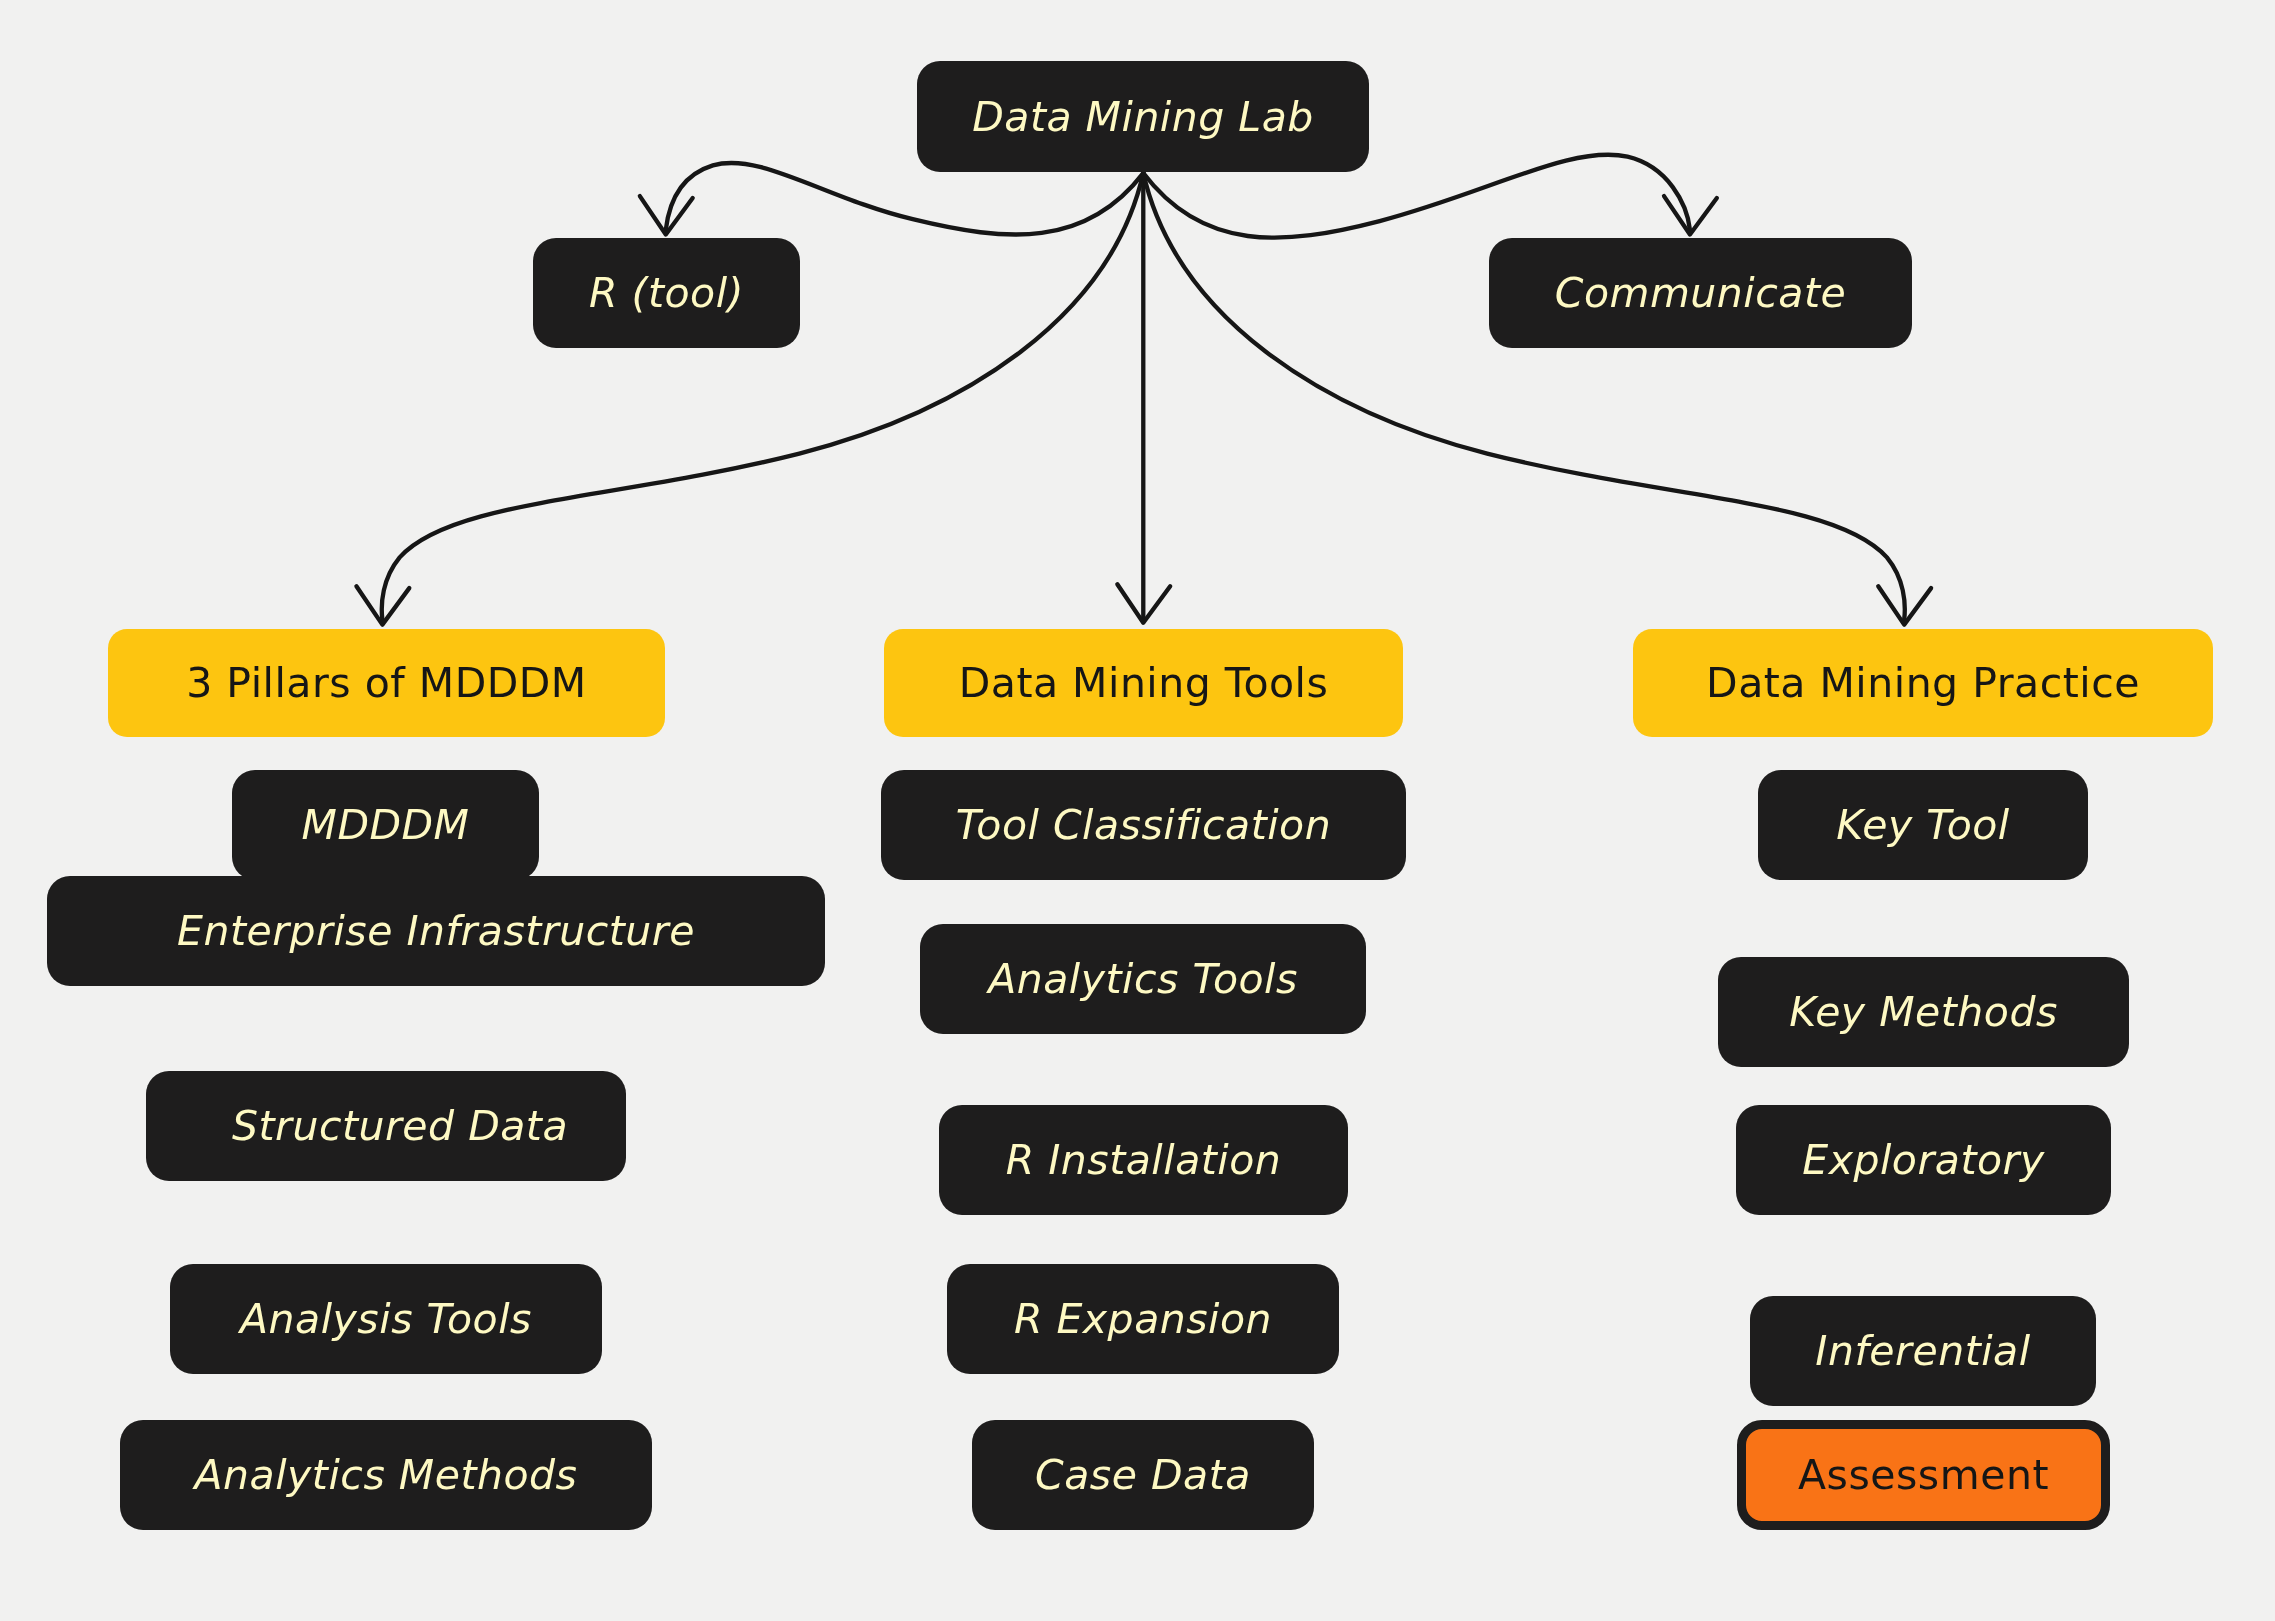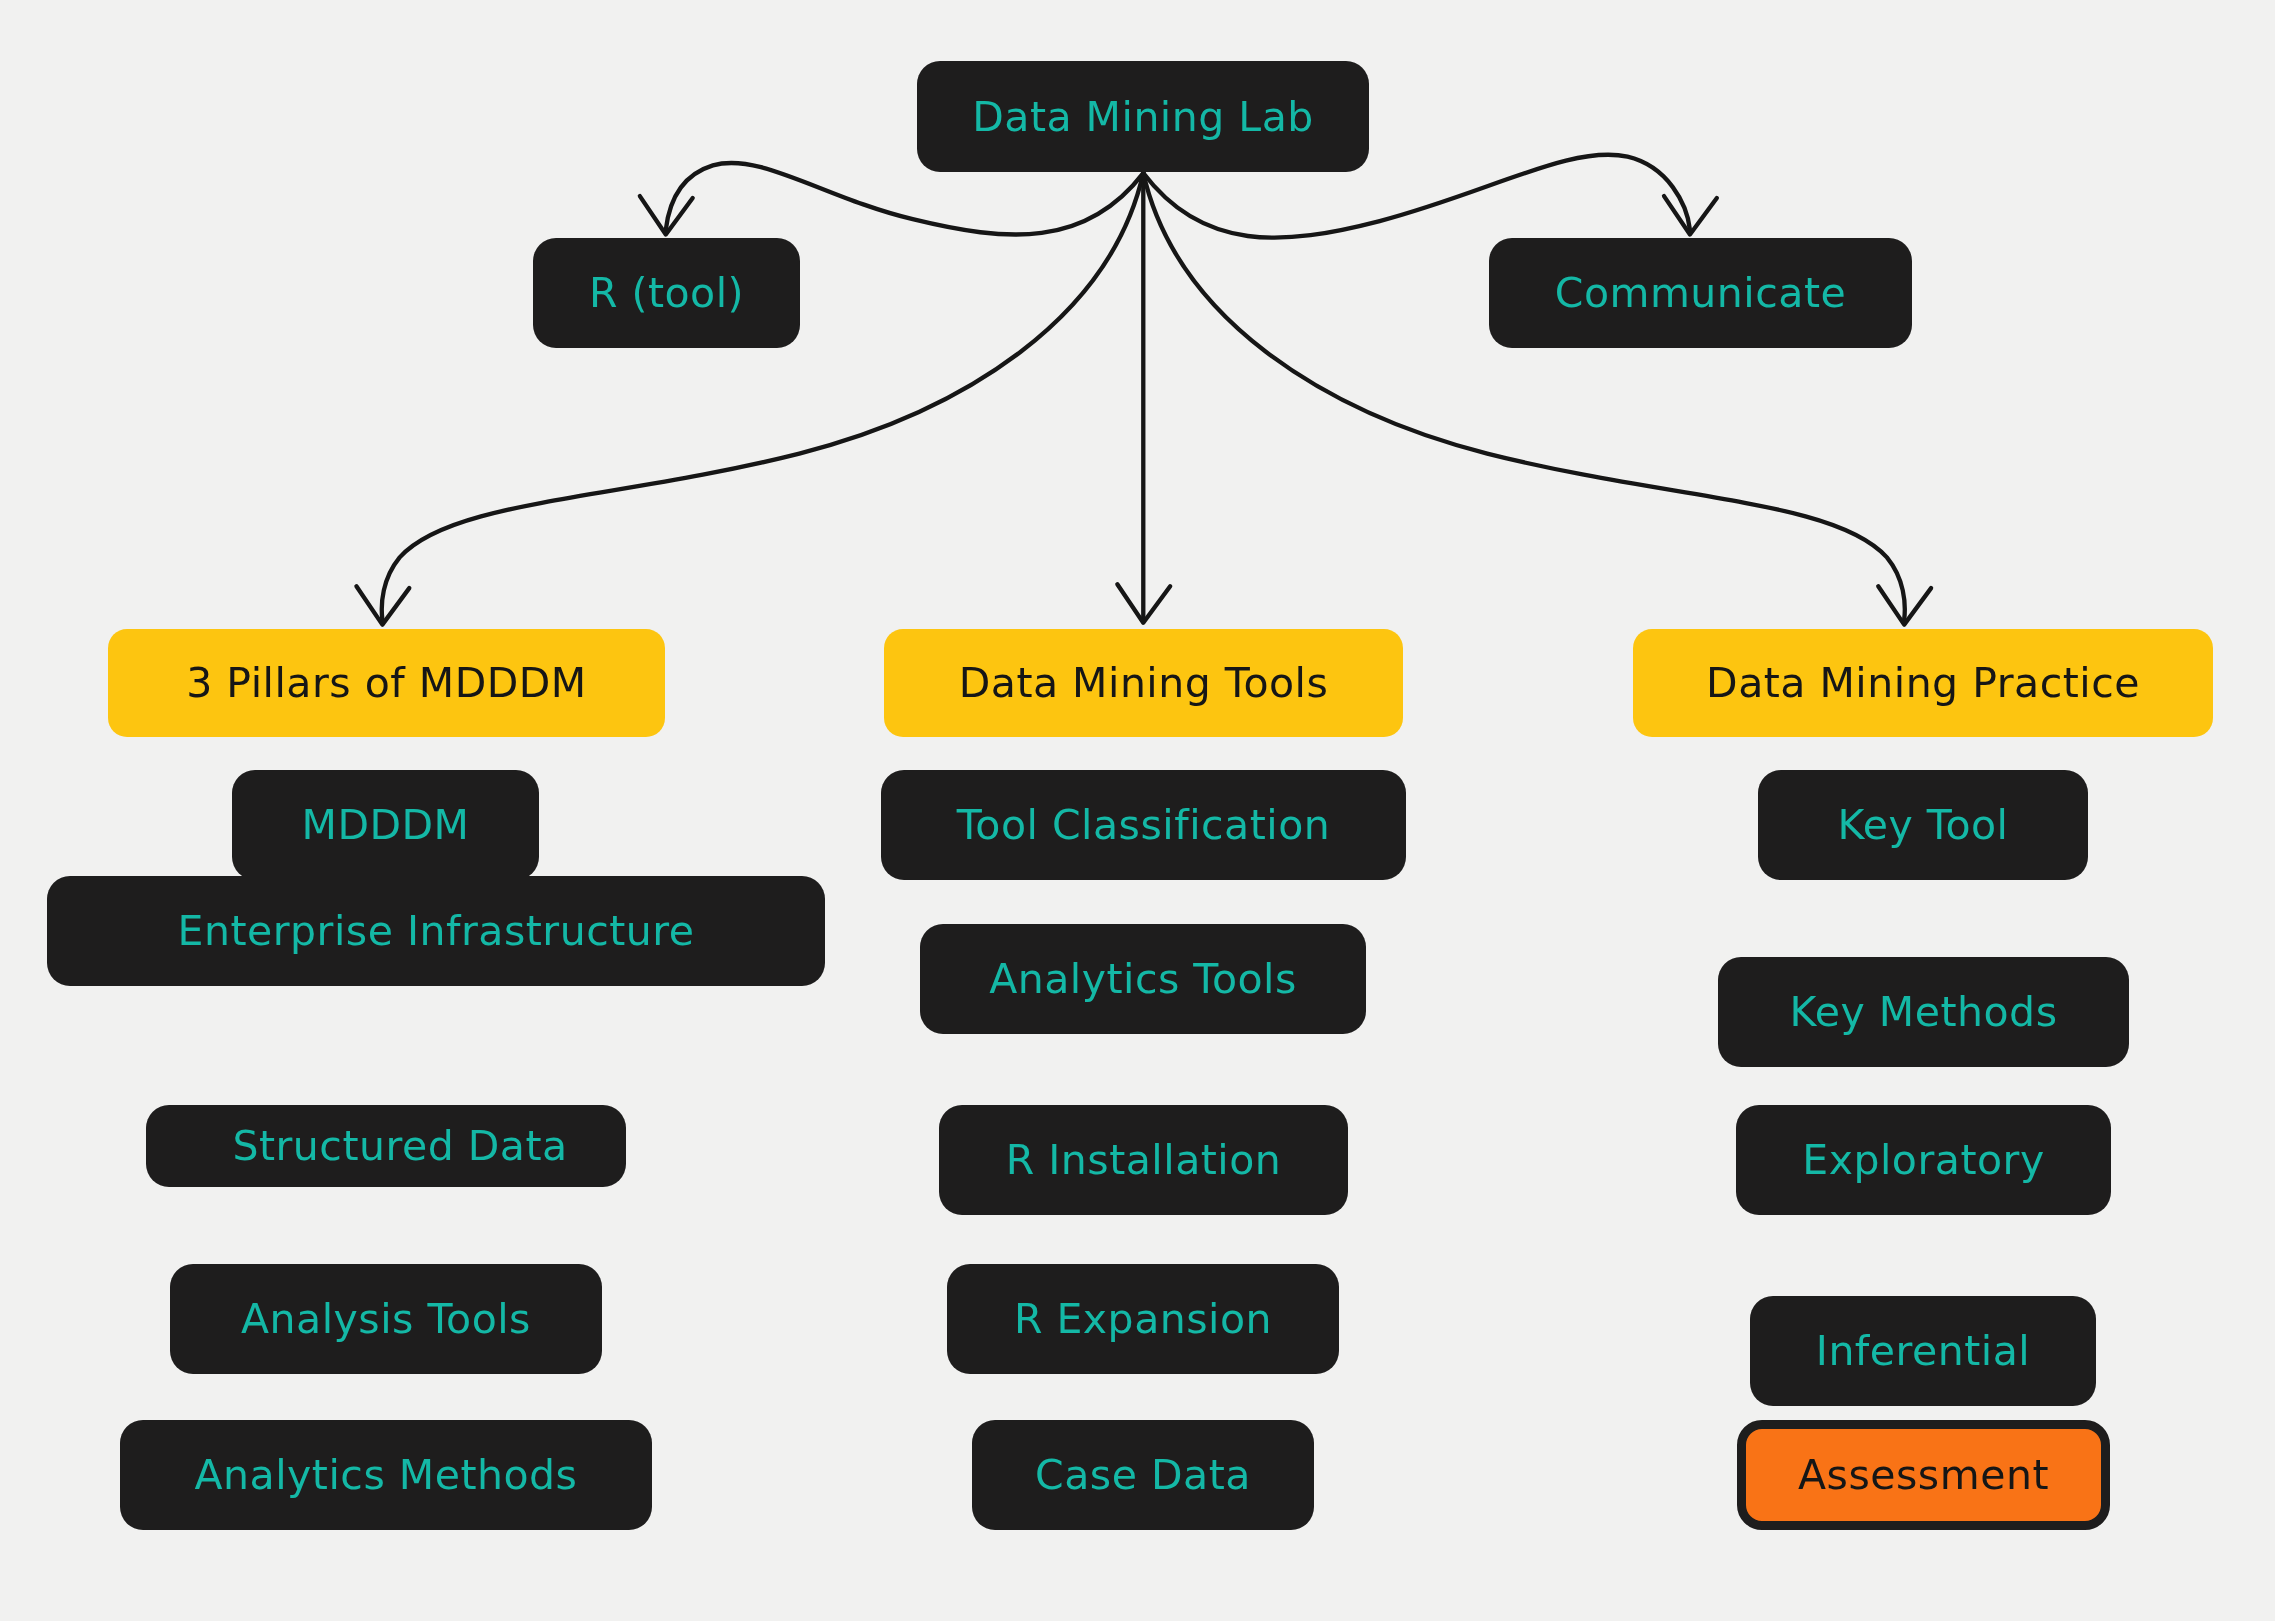--- a/index.html
+++ b/index.html
@@ -36,22 +36,23 @@
     align-items: center;
     justify-content: center;
     white-space: nowrap;
     box-sizing: border-box;
     font-size: 41px;
     letter-spacing: 0.5px;
     cursor: default;
   }
   .node.dark {
     background: #1E1D1D;
-    color: #14b8a6;
+    color: #fef9c3;
     border-radius: 23px;
+    font-style: italic;
   }
   .node.yellow {
     background: #FDC510;
     color: #161616;
     border-radius: 19px;
   }
   .node.highlight {
     background: #f97316;
     color: #161616;
     border: 9.6px solid #1E1D1D;
@@ -95,21 +96,21 @@
 
   <div class="node dark" style="left:533px; top:238px; width:267px; height:110px;">R (tool)</div>
   <div class="node dark" style="left:1489px; top:238px; width:423px; height:110px;">Communicate</div>
 
   <div class="node yellow" style="left:108px; top:629px; width:557px; height:108px;">3 Pillars of MDDDM</div>
   <div class="node yellow" style="left:884px; top:629px; width:519px; height:108px;">Data Mining Tools</div>
   <div class="node yellow" style="left:1633px; top:629px; width:580px; height:108px;">Data Mining Practice</div>
 
   <div class="node dark" style="left:232px; top:770px; width:307px; height:110px;">MDDDM</div>
   <div class="node dark" style="left:47px; top:876px; width:778px; height:110px;">Enterprise Infrastructure</div>
-  <div class="node dark" style="left:146px; top:1105px; width:480px; height:82px;padding-left:28px;">Structured Data</div>
+  <div class="node dark" style="left:146px; top:1071px; width:480px; height:110px;padding-left:28px;">Structured Data</div>
   <div class="node dark" style="left:170px; top:1264px; width:432px; height:110px;">Analysis Tools</div>
   <div class="node dark" style="left:120px; top:1420px; width:532px; height:110px;">Analytics Methods</div>
 
   <div class="node dark" style="left:881px; top:770px; width:525px; height:110px;">Tool Classification</div>
   <div class="node dark" style="left:920px; top:924px; width:446px; height:110px;">Analytics Tools</div>
   <div class="node dark" style="left:939px; top:1105px; width:409px; height:110px;">R Installation</div>
   <div class="node dark" style="left:947px; top:1264px; width:392px; height:110px;">R Expansion</div>
   <div class="node dark" style="left:972px; top:1420px; width:342px; height:110px;">Case Data</div>
 
   <div class="node dark" style="left:1758px; top:770px; width:330px; height:110px;">Key Tool</div>

